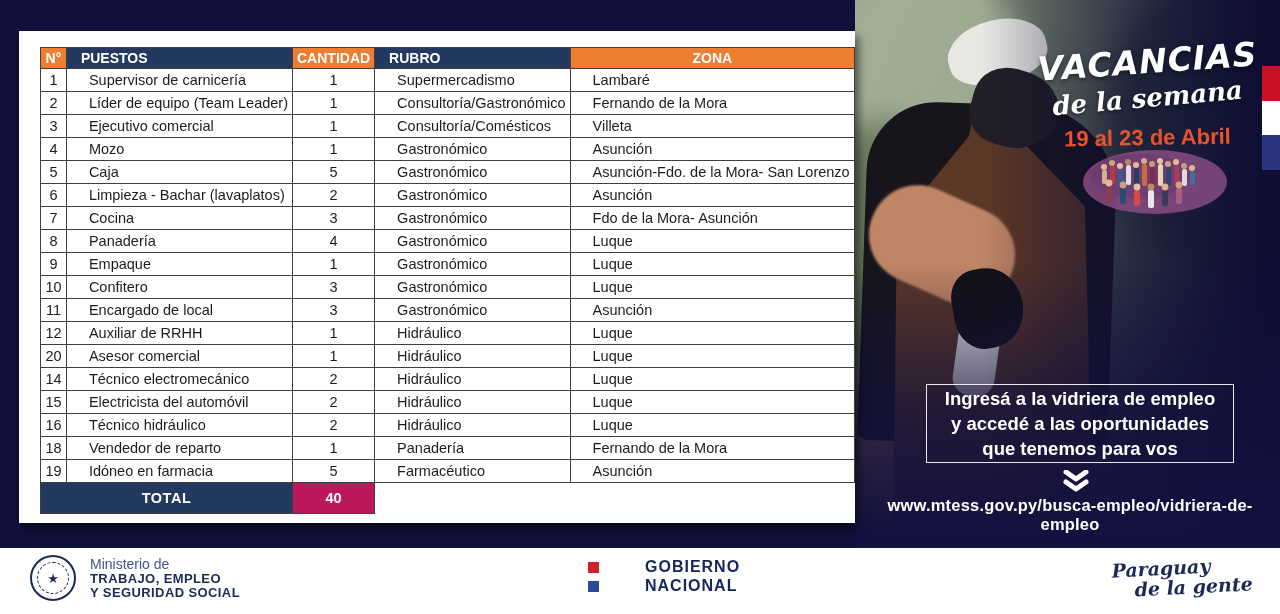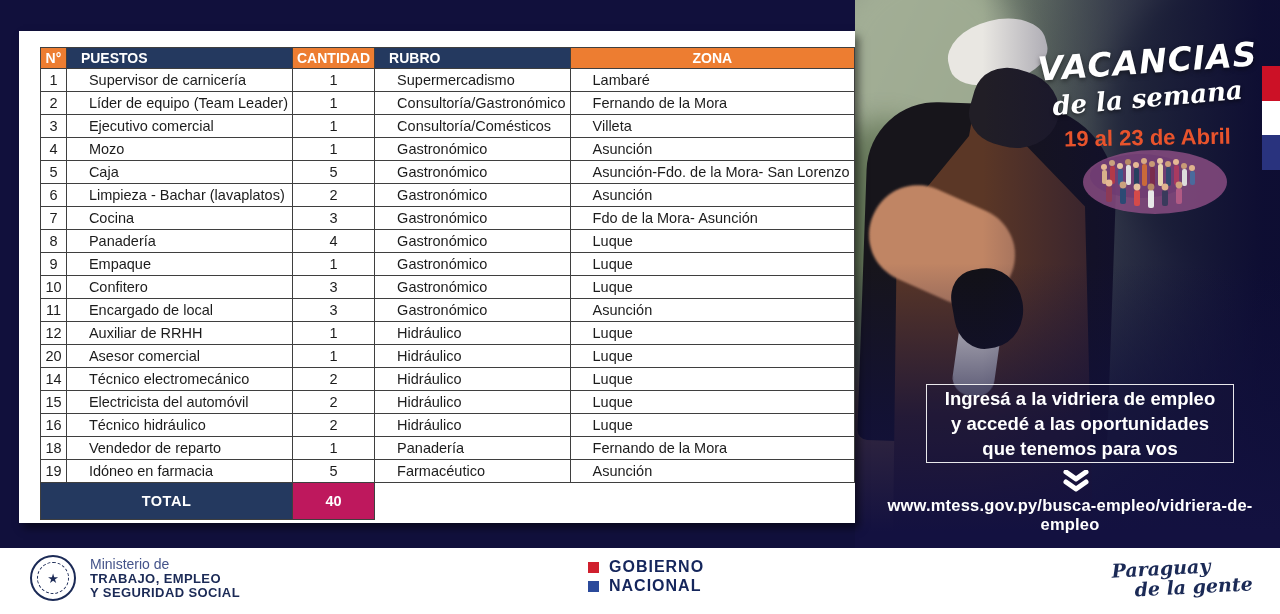--- a/index.html
+++ b/index.html
@@ -67,41 +67,41 @@
   table { position:absolute; left:21px; top:16px; border-collapse:collapse; table-layout:fixed;
     font-size:14.5px; color:#1c1c1c; }
   col.c-n{width:28px} col.c-p{width:219px} col.c-c{width:77px} col.c-r{width:194px} col.c-z{width:285px}
   th, td { border:1px solid #3f3f3f; padding:0 4px; height:23px; white-space:nowrap; overflow:hidden; }
   thead th { height:21px; color:#fff; font-weight:bold; font-size:14px; }
   th.h-orange { background:#ED7D31; text-align:center; }
   th.h-blue { background:#24395F; text-align:left; padding-left:14px; }
   td.col-n { text-align:center; padding:0 2px; }
   td.col-p, td.col-r, td.col-z { text-align:left; padding-left:22px; }
   td.col-c { text-align:center; }
-  tr.total-row td { font-weight:bold; color:#fff; text-align:center; height:37px; }
+  tr.total-row td { font-weight:bold; color:#fff; text-align:center; height:31px; }
   td.total-label { background:#24395F; letter-spacing:.5px; }
   td.total-value { background:#be185d; }
   td.total-blank { background:#fff; border-left:none; border-right:none; border-bottom:none; }
 
   
   .footer { position:absolute; left:0; top:548px; width:1280px; height:66px; background:#fff; }
   .ministry { position:absolute; left:30px; top:7px; display:flex; align-items:center; }
   .seal { width:46px; height:46px; border:2px solid #1b2a56; border-radius:50%;
     display:flex; align-items:center; justify-content:center; position:relative; }
   .seal-inner { width:32px; height:32px; border:1px dashed #1b2a56; border-radius:50%;
     display:flex; align-items:center; justify-content:center; color:#1b2a56; font-size:13px; }
   .ministry-text { margin-left:14px; color:#1b2a56; }
   .ministry-text .small { font-size:14px; color:#44538a; }
   .ministry-text .big { font-size:13px; font-weight:bold; letter-spacing:.4px; line-height:14px; }
   .gob { position:absolute; left:588px; top:12px; display:grid; grid-template-columns:12px auto;
     grid-column-gap:9px; grid-row-gap:5px; align-items:center; }
   .sq { width:11px; height:11px; }
   .sq-red { background:#d0202e; }
   .sq-blue { background:#2b4a9b; }
-  .gob-line { color:#15265c; font-weight:bold; font-size:16px; letter-spacing:1px; line-height:14px; }
+  .gob-line { color:#15265c; font-weight:bold; font-size:16px; letter-spacing:1px; line-height:14px;margin-left:36px; }
   .slogan { position:absolute; right:28px; top:8px; color:#1b2a56; text-align:left;
     font-family:"DejaVu Serif", serif; font-style:italic; font-weight:bold; transform:rotate(-3deg); }
   .slogan .l1 { font-size:19px; }
   .slogan .l2 { font-size:19px; margin-left:22px; margin-top:-2px; }
 </style>
 </head>
 <body>
 
 <div id="stage">
 

